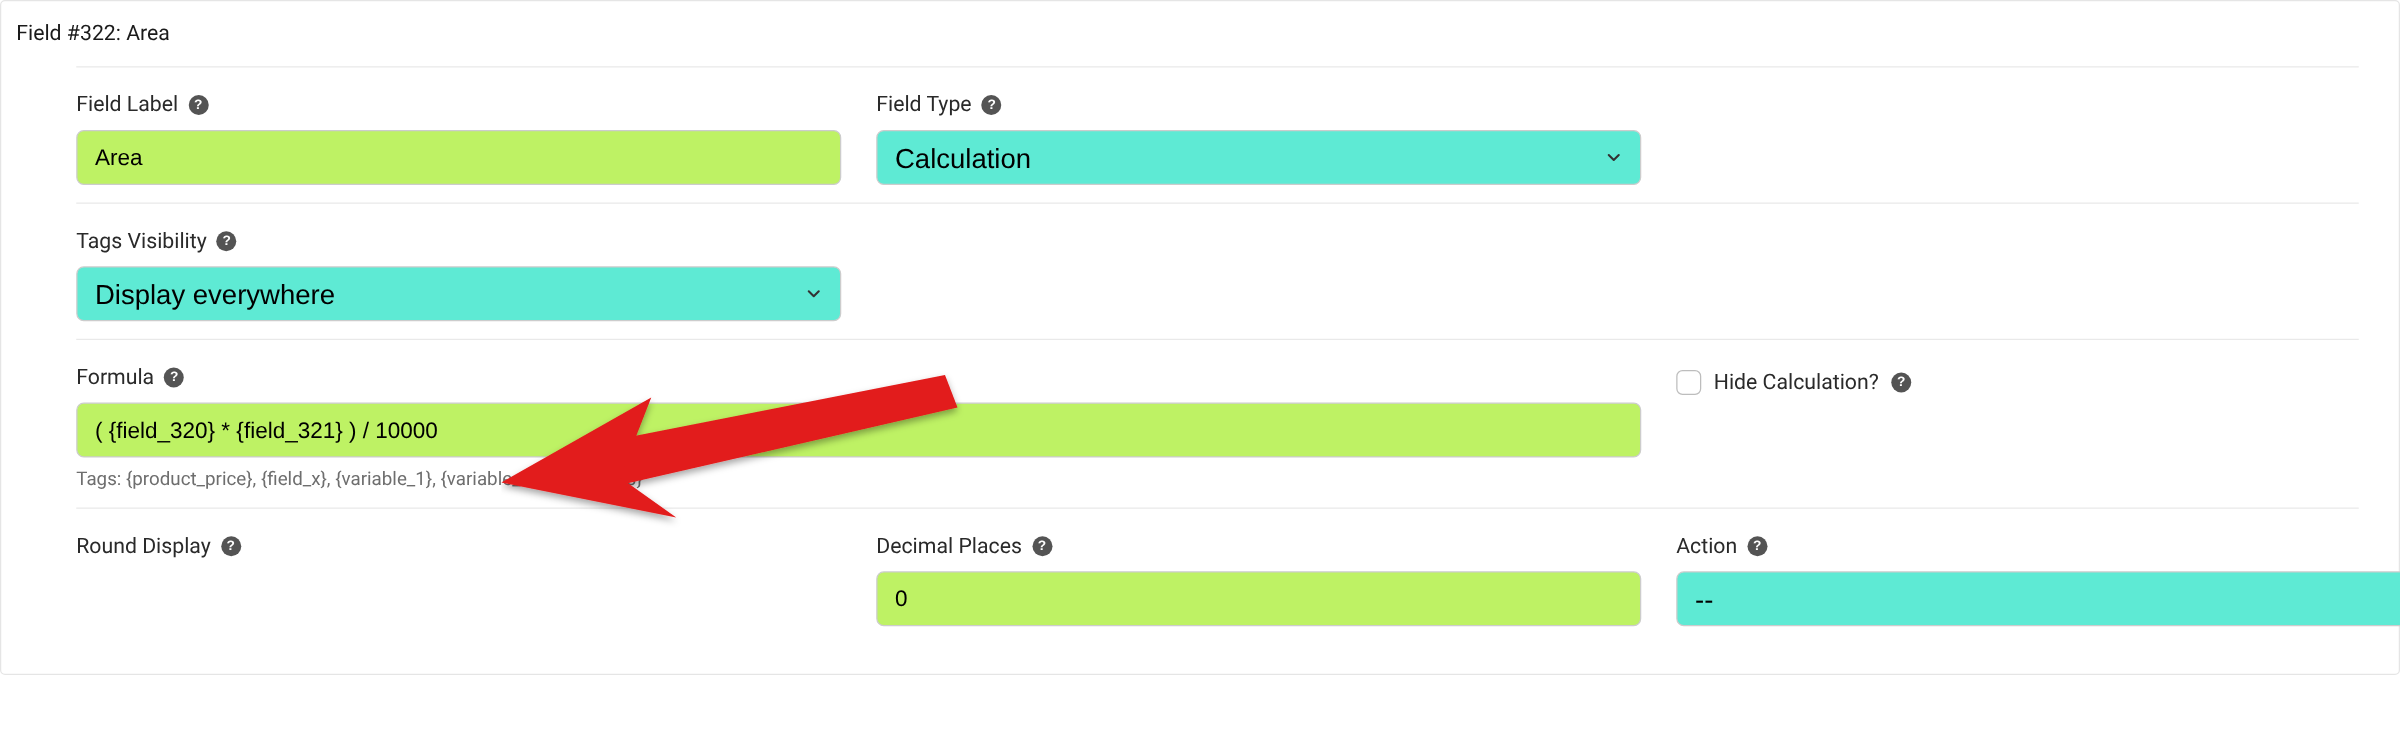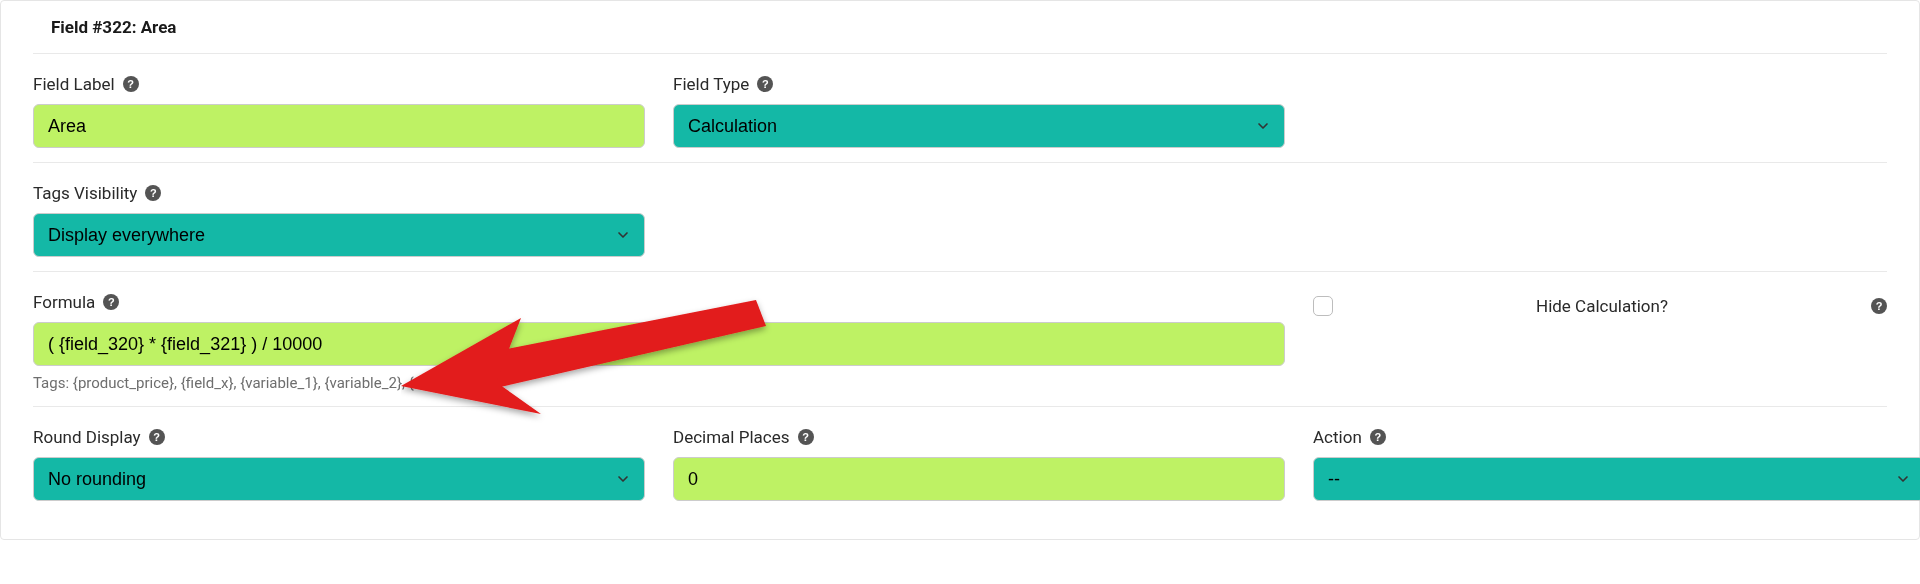--- a/index.html
+++ b/index.html
@@ -19,26 +19,27 @@
     background: #ffffff;
     font-size: 16px;
   }
   .panel {
     width: 1920px;
     border: 1px solid #e5e5e5;
     border-radius: 4px;
     background: #fff;
   }
   .panel-header {
-    padding: 16px 50px;
-    font-weight: 700;
+    padding: 16px 12px;
+    font-weight: 400;
     font-size: 17px;
   }
   .panel-body {
     padding: 0 32px 24px;
+    margin-left: 28px;
   }
   .section {
     border-top: 1px solid var(--divider);
     padding-top: 20px;
     padding-bottom: 14px;
   }
   .row {
     display: flex;
     gap: 28px;
   }
@@ -85,22 +86,22 @@
     width: 100%;
   }
   .select {
     appearance: none;
     -webkit-appearance: none;
     height: 44px;
     width: 100%;
     border: 1px solid var(--border);
     border-radius: 6px;
     padding: 0 40px 0 14px;
-    font-size: 18px;
-    background: #14b8a6;
+    font-size: 22px;
+    background: #5eead4;
     outline: none;
     cursor: pointer;
   }
   .chevron {
     position: absolute;
     right: 14px;
     top: 50%;
     transform: translateY(-50%);
     pointer-events: none;
     color: #333;
@@ -108,21 +109,20 @@
   .hint {
     color: var(--muted);
     font-size: 15px;
     margin-top: 8px;
   }
   .checkbox-row {
     display: flex;
     align-items: center;
     gap: 10px;
     height: 24px;
-    justify-content: space-between;
   }
   .cb {
     width: 20px;
     height: 20px;
     border: 1px solid #bdbdbd;
     border-radius: 5px;
     background: #fff;
     cursor: pointer;
   }
   .cb-label {
@@ -207,28 +207,20 @@
       </div>
     </div>
 
     <div class="section">
       <div class="row">
         <div class="col col-612">
           <div class="field-label">
             <span>Round Display</span>
             <span class="help">?</span>
           </div>
-          <div class="select-wrap">
-            <select class="select">
-              <option>No rounding</option>
-            </select>
-            <svg class="chevron" width="16" height="16" viewBox="0 0 24 24" fill="none" stroke="currentColor" stroke-width="2.5" stroke-linecap="round" stroke-linejoin="round">
-                <polyline points="6 9 12 15 18 9"></polyline>
-              </svg>
-          </div>
         </div>
         <div class="col col-612">
           <div class="field-label">
             <span>Decimal Places</span>
             <span class="help">?</span>
           </div>
           <input class="text-input" type="text" value="0" style="">
         </div>
         <div class="col col-612">
           <div class="field-label">

